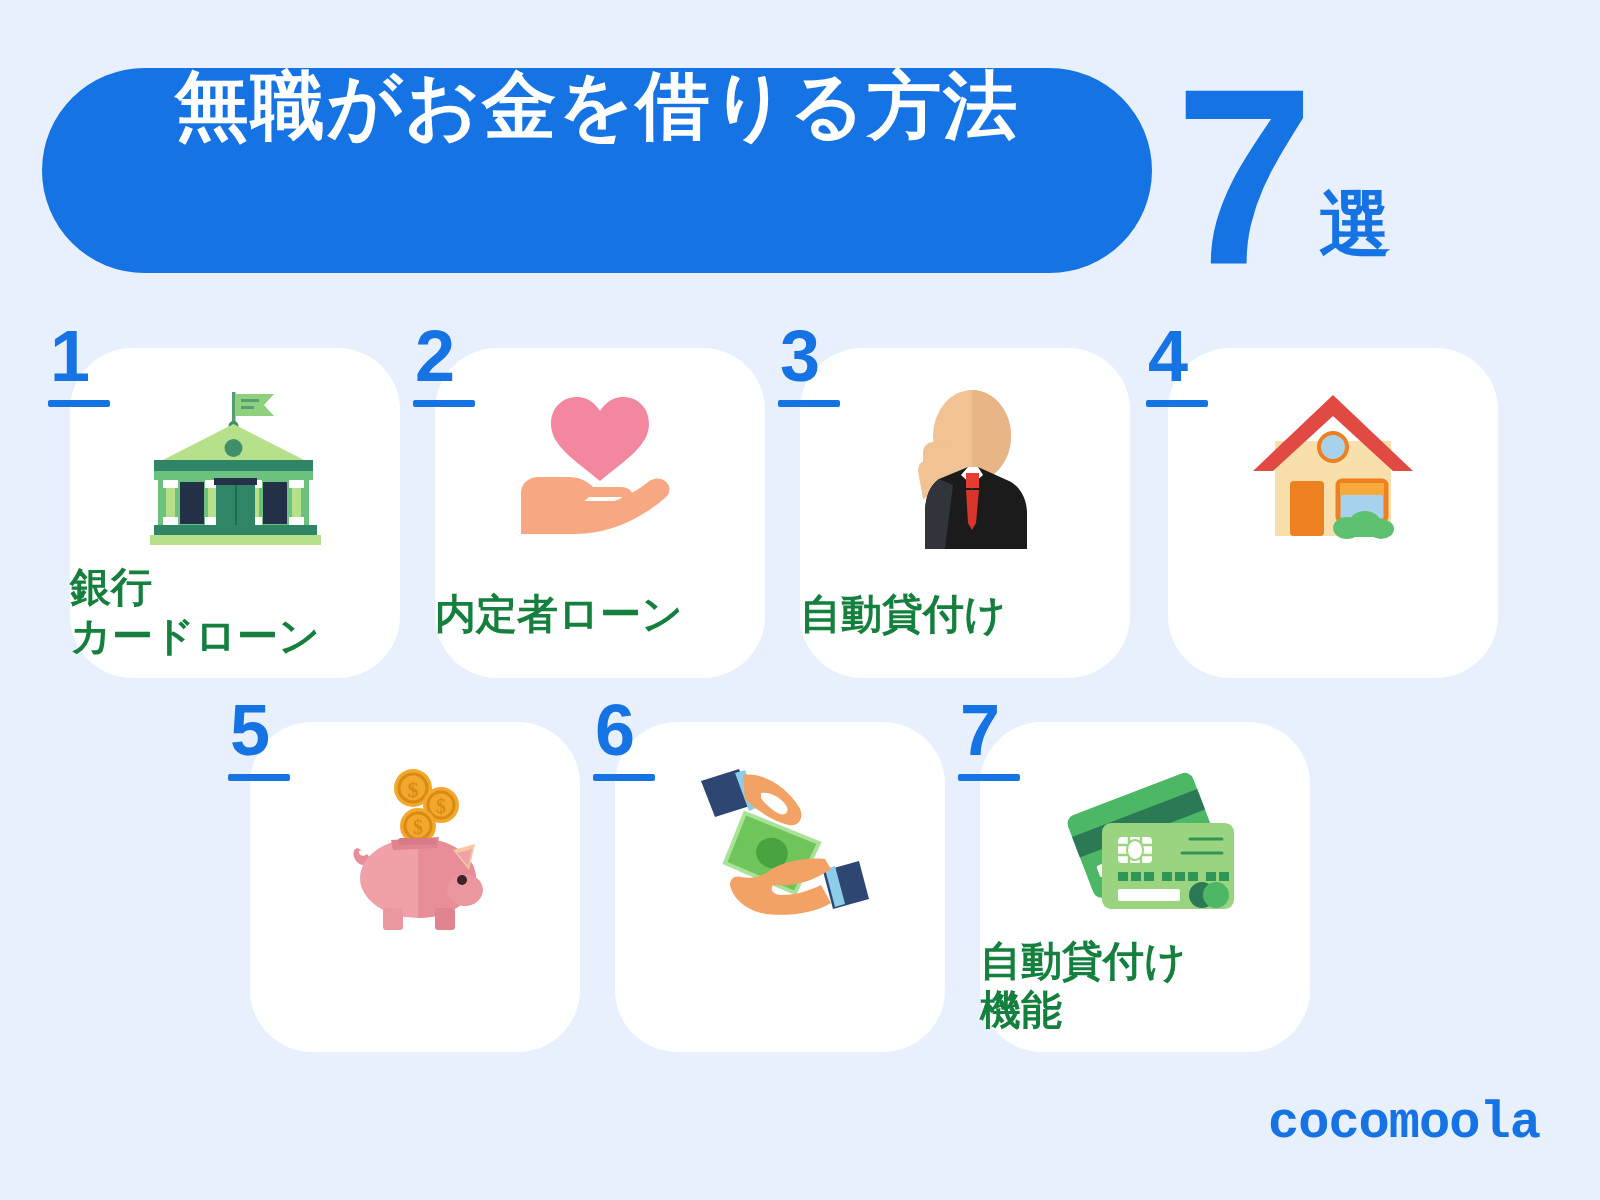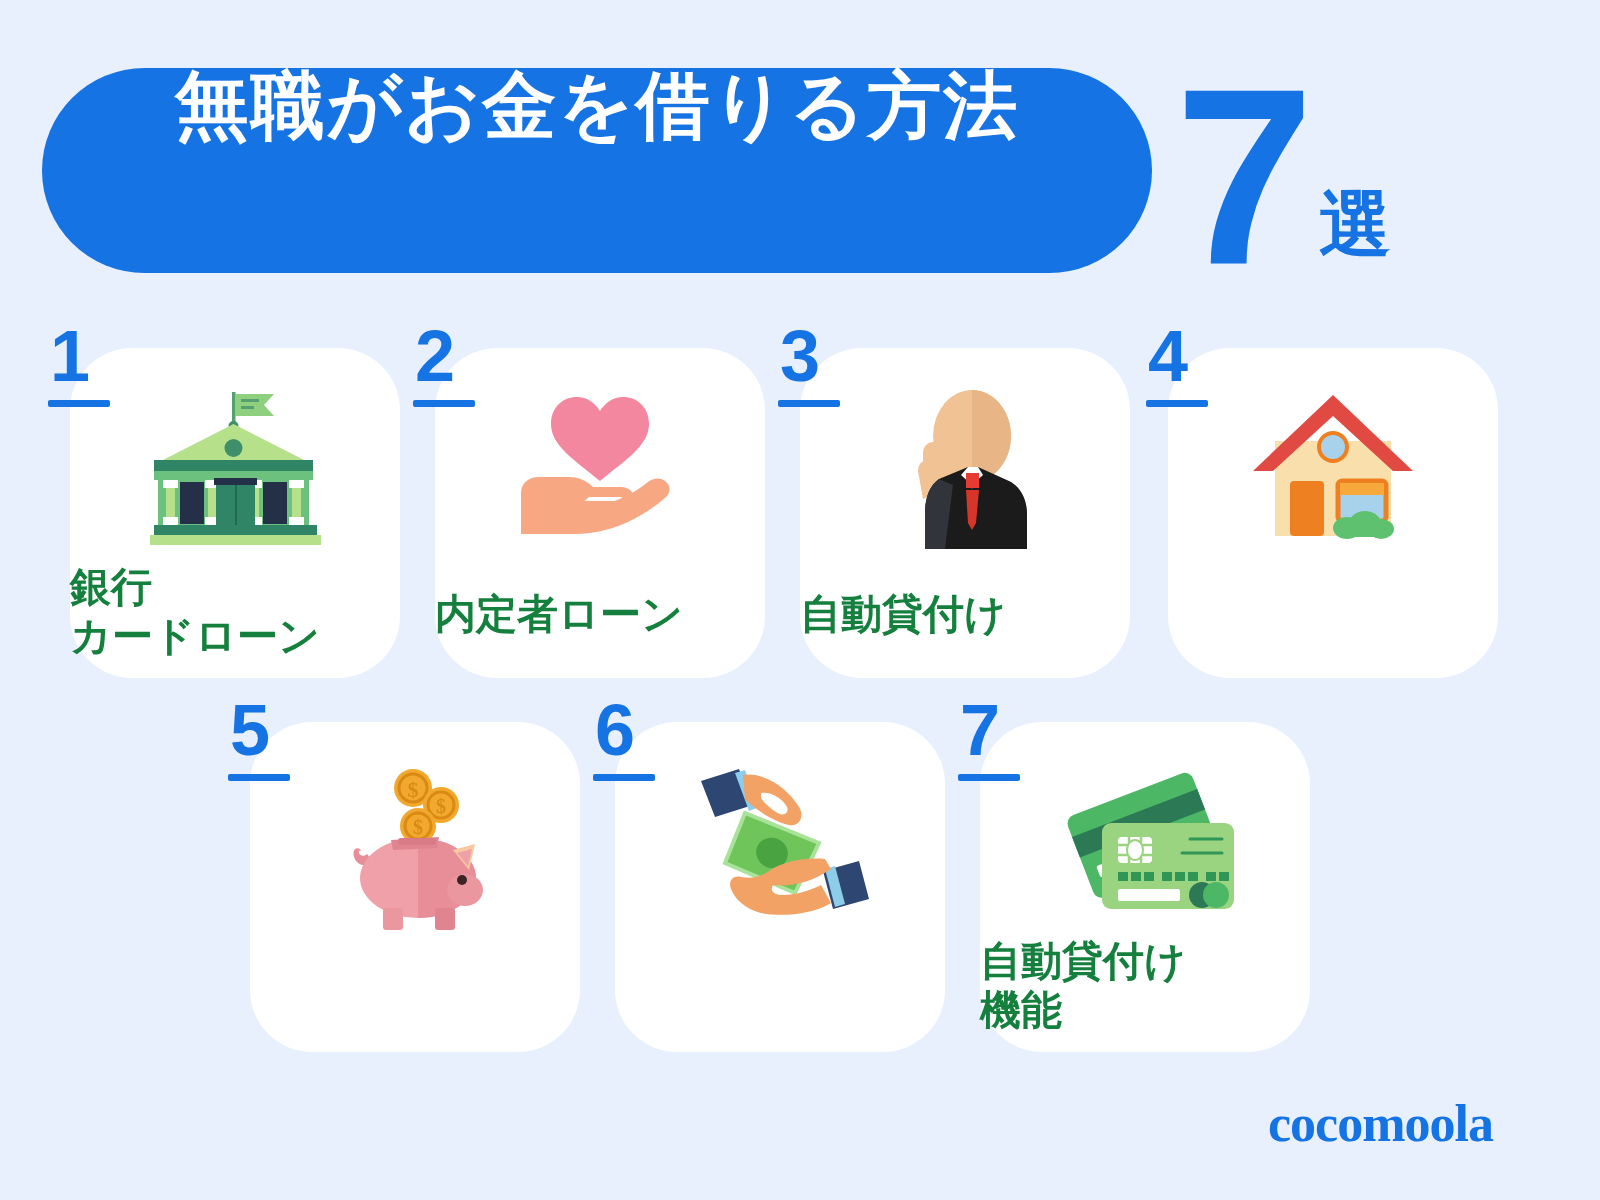--- a/index.html
+++ b/index.html
@@ -65,21 +65,21 @@
   #card4{left:1168px;top:348px;}
   
   #card5{left:250px;top:722px;}
   #card6{left:615px;top:722px;}
   #card7{left:980px;top:722px;}
   
   .logo{
     position:absolute;left:1268px;top:1098px;
     font-size:52px;font-weight:bold;color:#1573e3;
     letter-spacing:-1px;line-height:1;
-    font-family:Liberation Serif, serif;
+    font-family:Liberation Mono, monospace;
   }
 </style>
 </head>
 <body>
 
 <div class="header">
   <div class="title-pill">
     <span class="title-text">無職がお金を借りる方法</span>
   </div>
   <div class="count-wrap">

